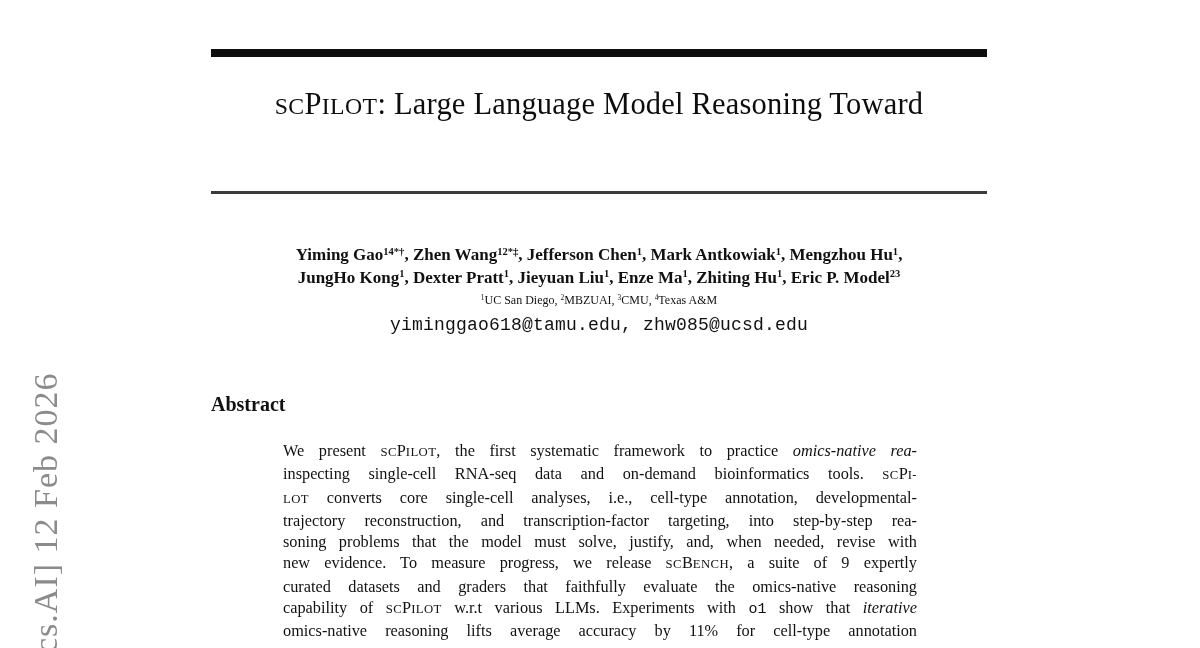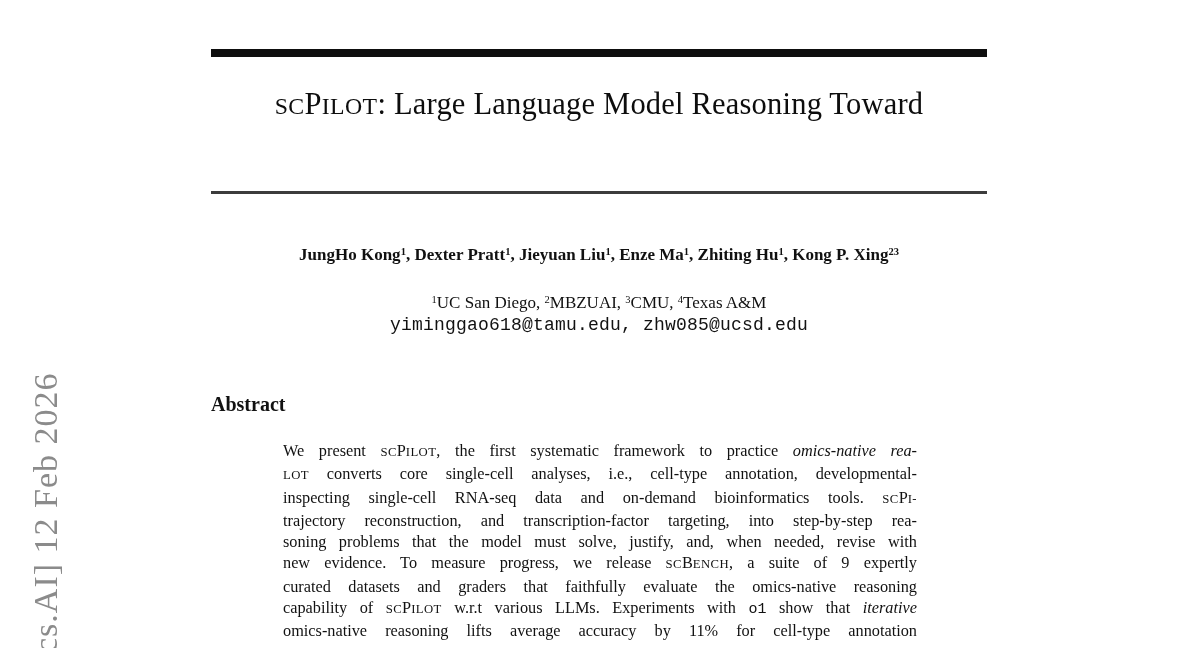--- a/index.html
+++ b/index.html
@@ -69,21 +69,21 @@
     font-size: 17px;
     line-height: 20.5px;
   }
 
   .affiliations {
     position: absolute;
     left: 211px;
     top: 293px;
     width: 776px;
     text-align: center;
-    font-size: 17px;
+    font-size: 12px;
   }
 
   .emails {
     position: absolute;
     left: 211px;
     top: 315px;
     width: 776px;
     text-align: center;
     font-family: "Liberation Mono", monospace;
     font-size: 18px;
@@ -130,33 +130,34 @@
 
   <div class="top-bar"></div>
 
   <h1 class="title">
     <div><span class="seg-sc">SC</span><span>P</span><span class="seg-sc">ILOT</span><span>: Large Language Model Reasoning Toward</span></div>
   </h1>
 
   <div class="mid-rule"></div>
 
   <div class="authors">
-    <div><span>JungHo Kong</span><span class="seg-sup">1</span><span>, Dexter Pratt</span><span class="seg-sup">1</span><span>, Jieyuan Liu</span><span class="seg-sup">1</span><span>, Enze Ma</span><span class="seg-sup">1</span><span>, Zhiting Hu</span><span class="seg-sup">1</span><span>, Kong P. Xing</span><span class="seg-sup">23</span></div>
+    <div><span>Yiming Gao</span><span class="seg-sup">14*†</span><span>, Zhen Wang</span><span class="seg-sup">12*‡</span><span>, Jefferson Chen</span><span class="seg-sup">1</span><span>, Mark Antkowiak</span><span class="seg-sup">1</span><span>, Mengzhou Hu</span><span class="seg-sup">1</span><span>,</span></div>
+    <div><span>JungHo Kong</span><span class="seg-sup">1</span><span>, Dexter Pratt</span><span class="seg-sup">1</span><span>, Jieyuan Liu</span><span class="seg-sup">1</span><span>, Enze Ma</span><span class="seg-sup">1</span><span>, Zhiting Hu</span><span class="seg-sup">1</span><span>, Eric P. Model</span><span class="seg-sup">23</span></div>
   </div>
 
   <div class="affiliations"><span class="seg-sup">1</span><span>UC San Diego, </span><span class="seg-sup">2</span><span>MBZUAI, </span><span class="seg-sup">3</span><span>CMU, </span><span class="seg-sup">4</span><span>Texas A&amp;M</span></div>
 
   <div class="emails">yiminggao618@tamu.edu, zhw085@ucsd.edu</div>
 
   <h2 class="abstract-heading">Abstract</h2>
 
   <div class="abstract-body">
       <div class="abs-line"><span>We present </span><span class="seg-sc">SC</span><span>P</span><span class="seg-sc">ILOT</span><span>, the first systematic framework to practice </span><span class="seg-i">omics-native rea-</span></div>
+      <div class="abs-line"><span>inspecting single-cell RNA-seq data and on-demand bioinformatics tools. </span><span class="seg-sc">SC</span><span>P</span><span class="seg-sc">I-</span></div>
       <div class="abs-line"><span class="seg-sc">LOT</span><span> converts core single-cell analyses, i.e., cell-type annotation, developmental-</span></div>
-      <div class="abs-line"><span>inspecting single-cell RNA-seq data and on-demand bioinformatics tools. </span><span class="seg-sc">SC</span><span>P</span><span class="seg-sc">I-</span></div>
       <div class="abs-line"><span>trajectory reconstruction, and transcription-factor targeting, into step-by-step rea-</span></div>
       <div class="abs-line"><span>soning problems that the model must solve, justify, and, when needed, revise with</span></div>
       <div class="abs-line"><span>new evidence. To measure progress, we release </span><span class="seg-sc">SC</span><span>B</span><span class="seg-sc">ENCH</span><span>, a suite of 9 expertly</span></div>
       <div class="abs-line"><span>curated datasets and graders that faithfully evaluate the omics-native reasoning</span></div>
       <div class="abs-line"><span>capability of </span><span class="seg-sc">SC</span><span>P</span><span class="seg-sc">ILOT</span><span> w.r.t various LLMs. Experiments with </span><span class="seg-m">o1</span><span> show that </span><span class="seg-i">iterative</span></div>
       <div class="abs-line"><span>omics-native reasoning lifts average accuracy by 11% for cell-type annotation</span></div>
     </div>
 
 </div>
 

